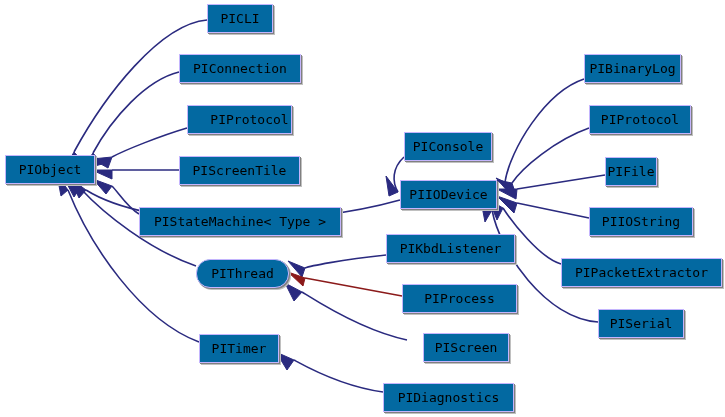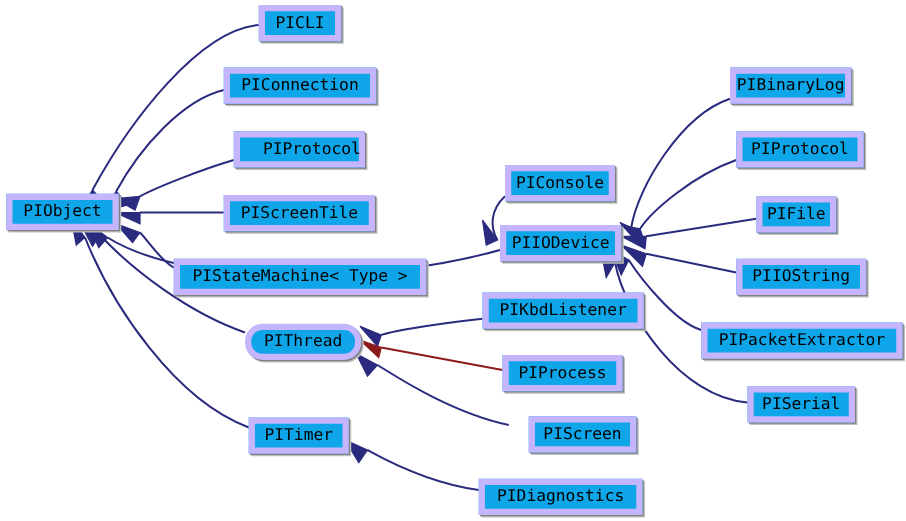--- a/index.html
+++ b/index.html
@@ -19,22 +19,22 @@
   #edge-layer {
     position: absolute;
     left: 0;
     top: 0;
     width: 725px;
     height: 417px;
   }
   .node {
     position: absolute;
     box-sizing: border-box;
-    background: #0ea5e9;
-    border: 5px solid #c4b5fd;
+    background: #0369a1;
+    border: 1px solid #c4b5fd;
     box-shadow: 1px 1px 0 0 #808080, 2px 2px 0 0 #c0c0c0;
     display: flex;
     align-items: center;
     justify-content: center;
     color: #000000;
     font-size: 13px;
     line-height: 1;
     letter-spacing: 0px;
     white-space: nowrap;
     z-index: 5;
@@ -171,36 +171,36 @@
     </div>
   <div class="node" style="left:404px; top:132px; width:88px; height:29px;">
       <span class="lbl">PIConsole</span>
     </div>
   <div class="node" style="left:400px; top:180px; width:97px; height:29px;">
       <span class="lbl">PIIODevice</span>
     </div>
   <div class="node" style="left:386px; top:234px; width:129px; height:29px;">
       <span class="lbl">PIKbdListener</span>
     </div>
-  <div class="node" style="left:402px; top:284px; width:96px; height:29px;">
+  <div class="node" style="left:402px; top:284px; width:115px; height:29px;">
       <span class="lbl">PIProcess</span>
     </div>
   <div class="node" style="left:407px; top:333px; width:86px; height:29px;margin-left:16px;">
       <span class="lbl">PIScreen</span>
     </div>
   <div class="node" style="left:383px; top:383px; width:131px; height:29px;">
       <span class="lbl">PIDiagnostics</span>
     </div>
   <div class="node" style="left:584px; top:54px; width:97px; height:29px;text-align:right;">
       <span class="lbl">PIBinaryLog</span>
     </div>
   <div class="node" style="left:589px; top:105px; width:102px; height:29px;">
       <span class="lbl">PIProtocol</span>
     </div>
-  <div class="node" style="left:605px; top:157px; width:64px; height:29px;">
+  <div class="node" style="left:605px; top:157px; width:52px; height:29px;">
       <span class="lbl">PIFile</span>
     </div>
   <div class="node" style="left:589px; top:207px; width:104px; height:29px;">
       <span class="lbl">PIIOString</span>
     </div>
   <div class="node" style="left:561px; top:258px; width:161px; height:29px;">
       <span class="lbl">PIPacketExtractor</span>
     </div>
   <div class="node" style="left:598px; top:309px; width:86px; height:29px;">
       <span class="lbl">PISerial</span>

